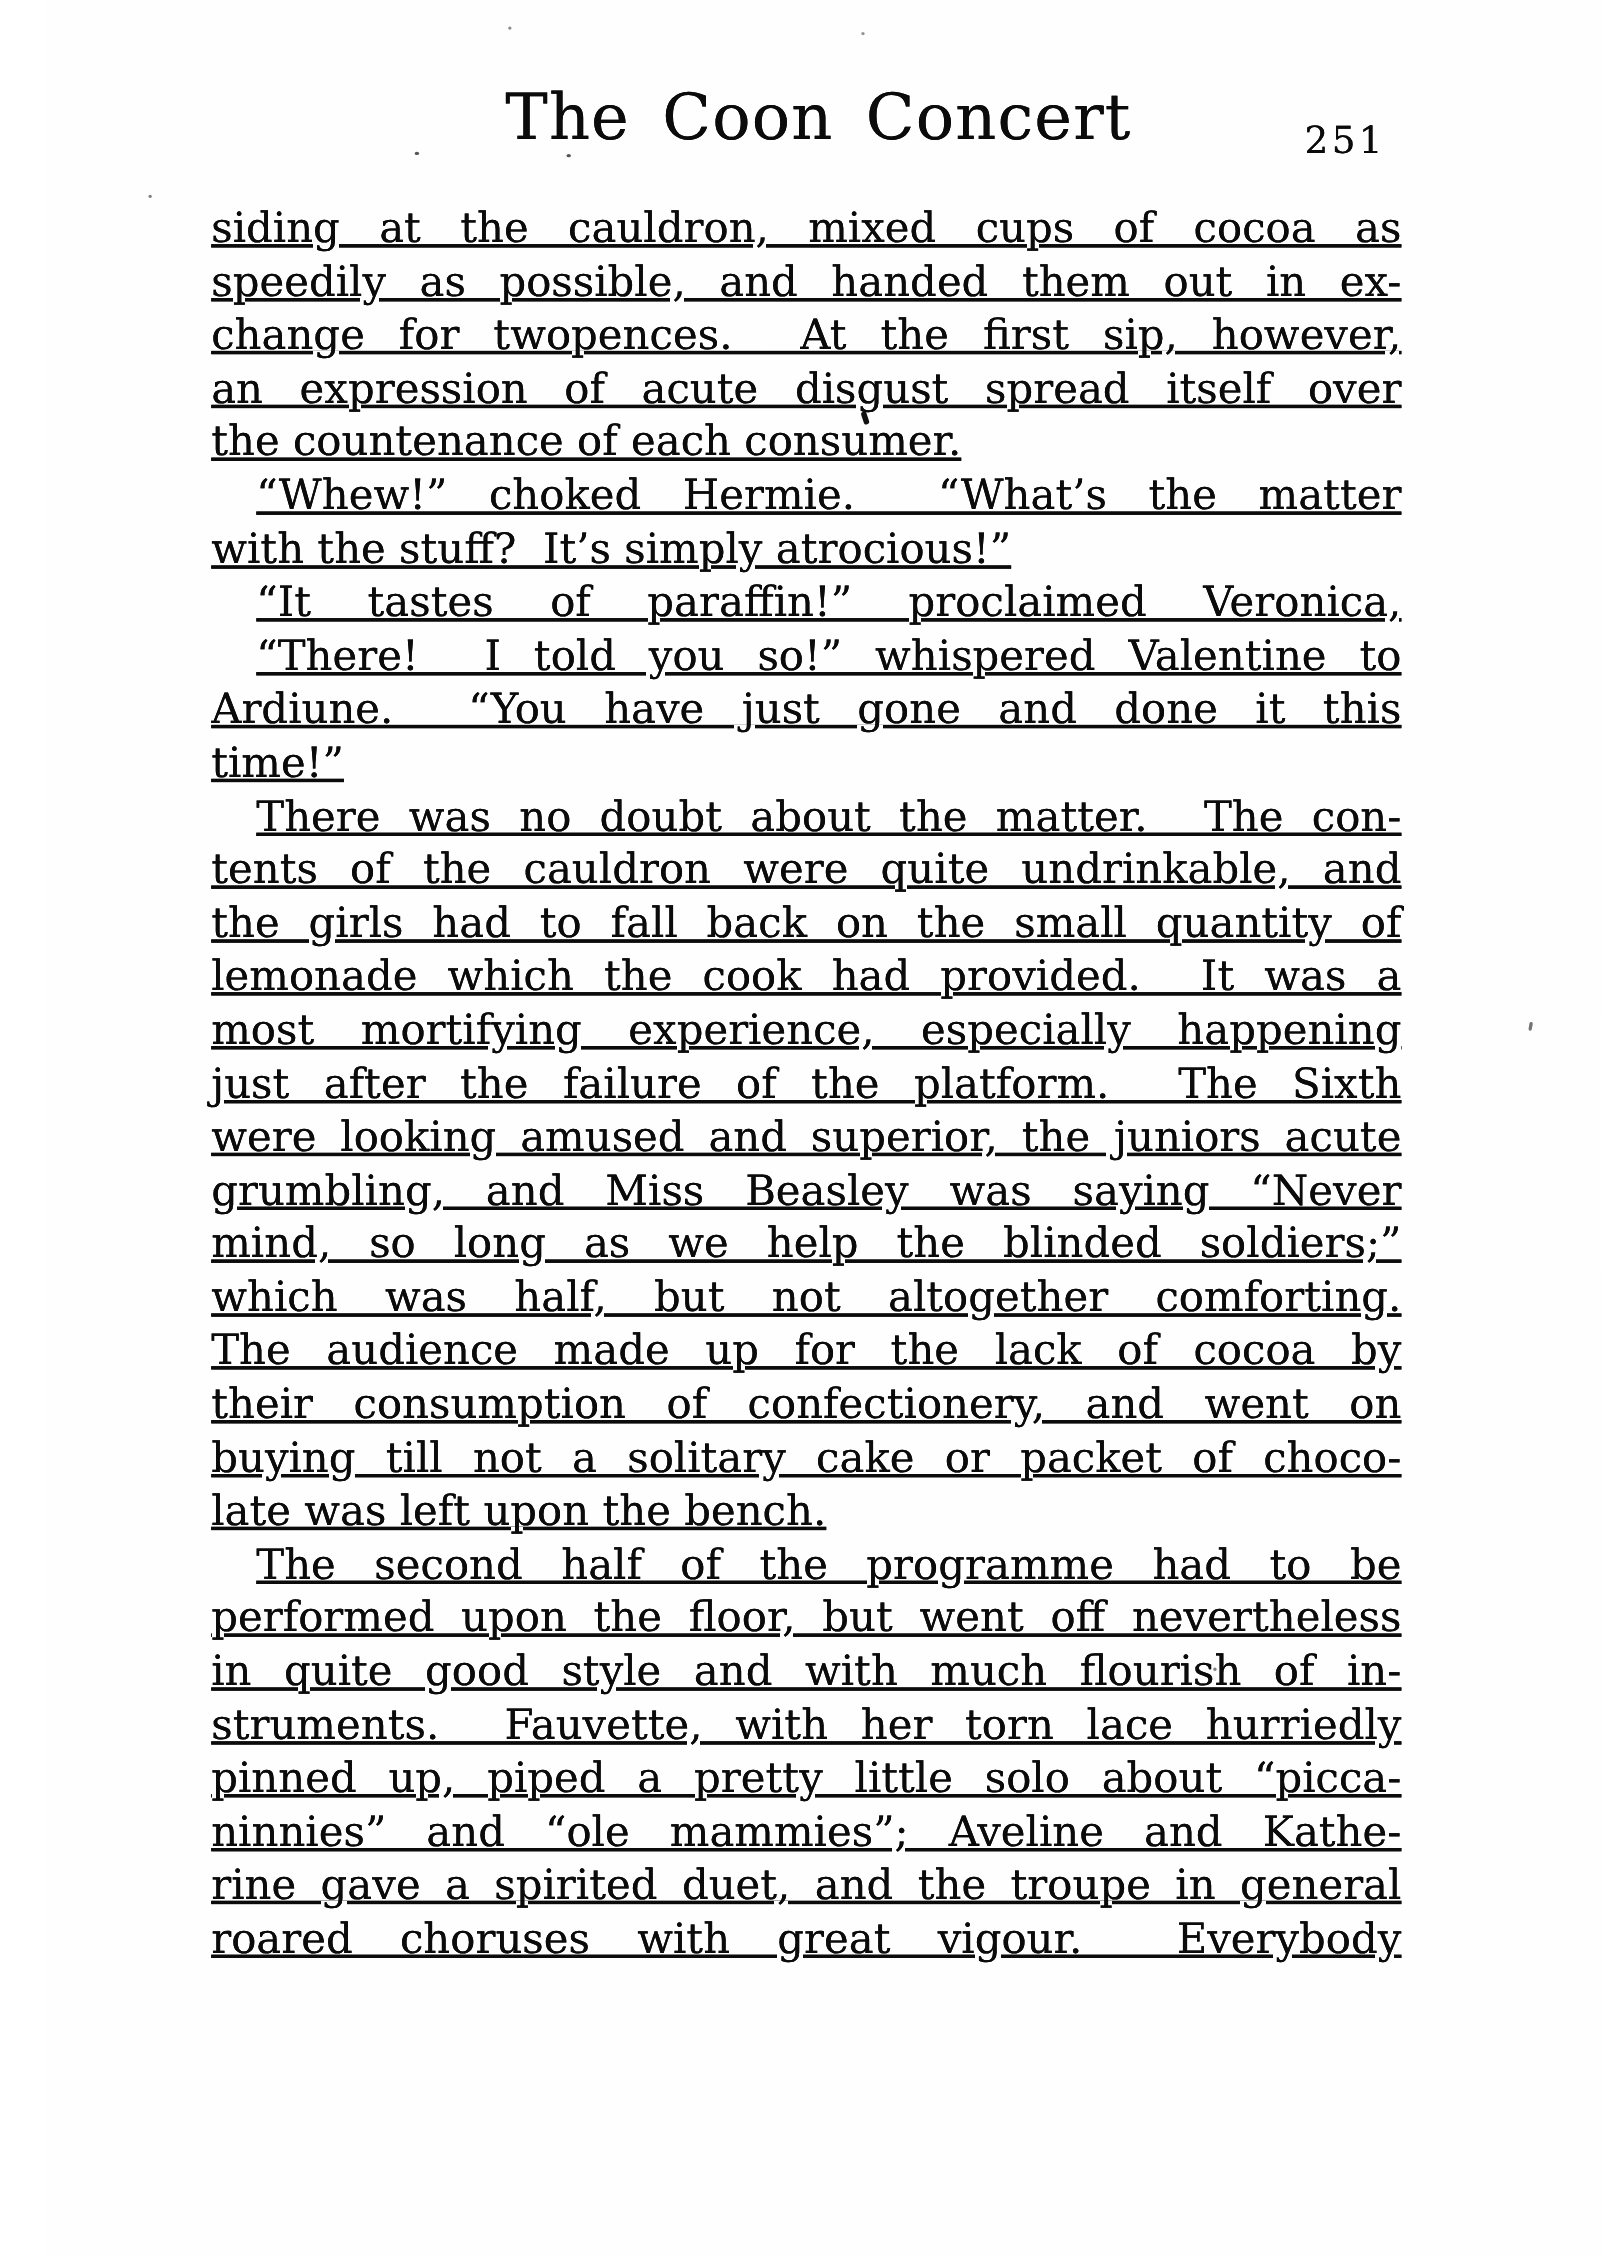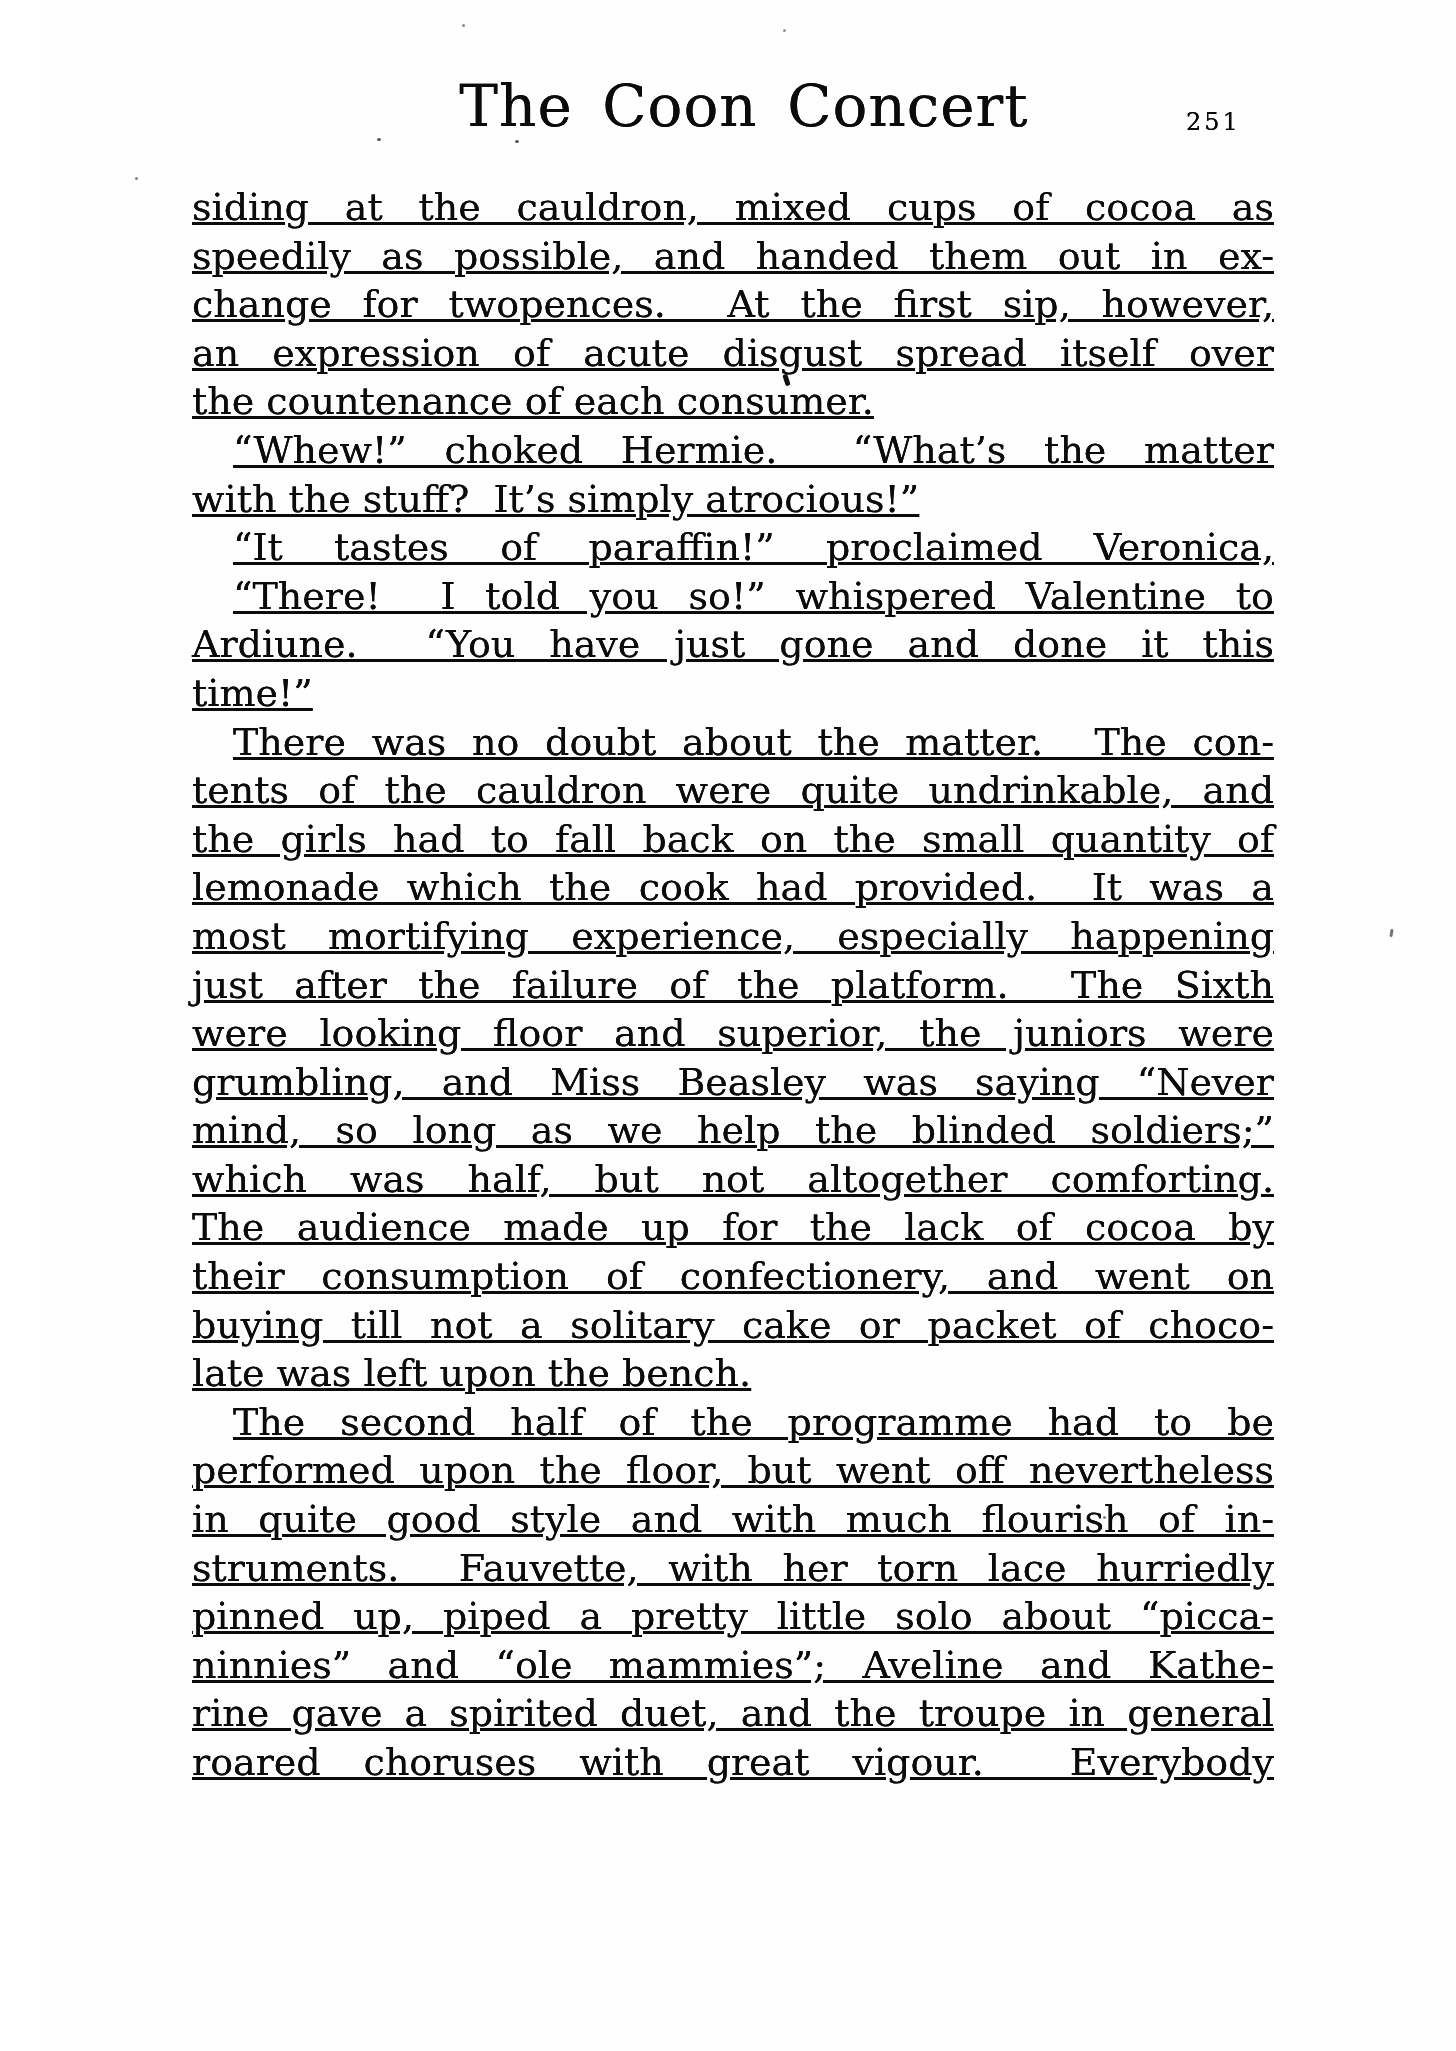--- a/index.html
+++ b/index.html
@@ -23,21 +23,21 @@
     transform: translateX(11px);
     font-size: 58px;
     word-spacing: 10px;
     letter-spacing: 1px;
     white-space: nowrap;
     text-shadow: 0 0 0.6px currentColor;
   }
   .page-number {
     position: absolute;
     top: 108px; left: 1144px;
-    font-size: 24px;
+    font-size: 34px;
     letter-spacing: 3px;
     text-shadow: 0 0 0.5px currentColor;
   }
   .body-text {
     position: absolute;
     top: 183px; left: 150px; width: 1082px;
     font-size: 38px;
     line-height: 48.6px;
     text-shadow: 0 0 0.5px currentColor;
   }
@@ -93,21 +93,21 @@
       <div class="line indent">“It tastes of paraffin!” proclaimed Veronica,</div>
       <div class="line indent">“There!&nbsp; I told you so!” whispered Valentine to</div>
       <div class="line">Ardiune.&nbsp; “You have just gone and done it this</div>
       <div class="line para-end">time!”</div>
       <div class="line indent">There was no doubt about the matter.&nbsp; The con-</div>
       <div class="line">tents of the cauldron were quite undrinkable, and</div>
       <div class="line">the girls had to fall back on the small quantity of</div>
       <div class="line">lemonade which the cook had provided.&nbsp; It was a</div>
       <div class="line">most mortifying experience, especially happening</div>
       <div class="line">just after the failure of the platform.&nbsp; The Sixth</div>
-      <div class="line">were looking floor and superior, the juniors were</div>
+      <div class="line">were looking amused and superior, the juniors acute</div>
       <div class="line">grumbling, and Miss Beasley was saying “Never</div>
       <div class="line">mind, so long as we help the blinded soldiers;”</div>
       <div class="line">which was half, but not altogether comforting.</div>
       <div class="line">The audience made up for the lack of cocoa by</div>
       <div class="line">their consumption of confectionery, and went on</div>
       <div class="line">buying till not a solitary cake or packet of choco-</div>
       <div class="line para-end">late was left upon the bench.</div>
       <div class="line indent">The second half of the programme had to be</div>
       <div class="line">performed upon the floor, but went off nevertheless</div>
       <div class="line">in quite good style and with much flourish of in-</div>

